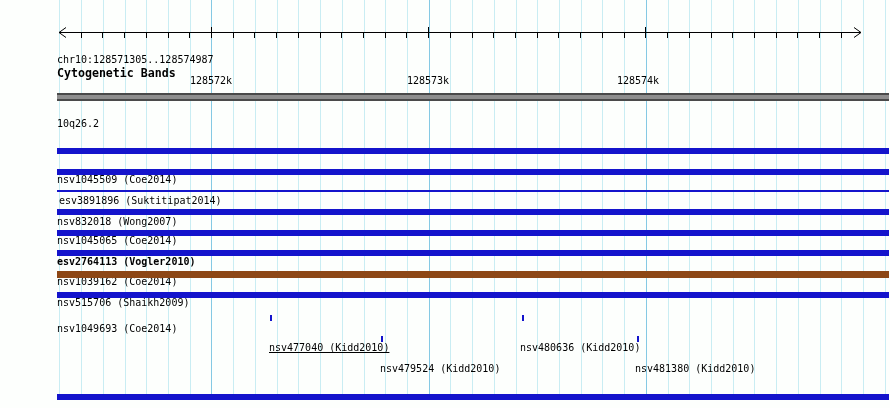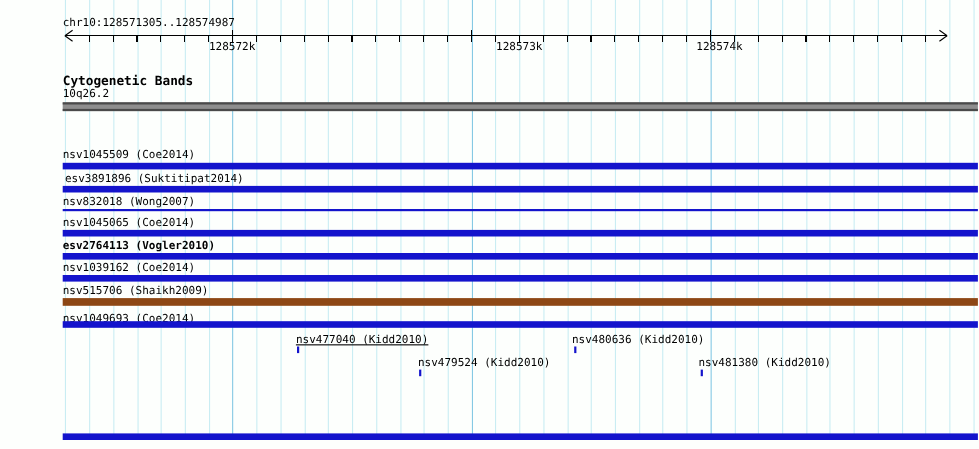--- a/index.html
+++ b/index.html
@@ -1,19 +1,19 @@
 <!DOCTYPE html>
 <html><head>
 <meta charset="utf-8">
 <style>
   html,body{margin:0;padding:0;background:#ffffff;}
   .stage{position:relative;width:890px;height:408px;background:#fdfffd;
          font-family:"DejaVu Sans Mono","Liberation Mono",monospace;overflow:hidden;}
   .gridline{position:absolute;top:0;width:1px;}
-  .lbl{position:absolute;font-size:10px;line-height:11px;color:#000;white-space:pre;}
+  .lbl{position:absolute;font-size:10px;line-height:11px;color:#000;white-space:pre;margin-top:38px;}
   .hdr{position:absolute;font-size:11.6px;line-height:13px;font-weight:bold;color:#000;white-space:pre;}
   .bar{position:absolute;}
   .cyto-band{position:absolute;box-sizing:border-box;}
   .ptick{position:absolute;}
   svg.ruler{position:absolute;left:0;top:0;}
 </style>
 </head>
 <body>
 
 <div class="stage">
@@ -97,22 +97,22 @@
       <line x1="732.7199999999999" y1="32" x2="732.7199999999999" y2="38" stroke="#000000" stroke-width="1" shape-rendering="crispEdges"></line>
       <line x1="754.4399999999999" y1="32" x2="754.4399999999999" y2="38" stroke="#000000" stroke-width="1" shape-rendering="crispEdges"></line>
       <line x1="776.16" y1="32" x2="776.16" y2="38" stroke="#000000" stroke-width="1" shape-rendering="crispEdges"></line>
       <line x1="797.88" y1="32" x2="797.88" y2="38" stroke="#000000" stroke-width="1" shape-rendering="crispEdges"></line>
       <line x1="819.5999999999999" y1="32" x2="819.5999999999999" y2="38" stroke="#000000" stroke-width="1" shape-rendering="crispEdges"></line>
       <line x1="841.3199999999999" y1="32" x2="841.3199999999999" y2="38" stroke="#000000" stroke-width="1" shape-rendering="crispEdges"></line>
     </svg>
   <div class="lbl" style="left: 57px; top: 16px;">chr10:128571305..128574987</div>
   <div>
       <div class="lbl" style="left: 190px; top: 37px;">128572k</div>
-      <div class="lbl" style="left: 407px; top: 37px; padding-left: 44px;">128573k</div>
-      <div class="lbl" style="left: 633px; top: 37px; text-align: center;">128574k</div>
+      <div class="lbl" style="left: 407px; top: 37px;">128573k</div>
+      <div class="lbl" style="left: 617px; top: 37px; text-align: center;">128574k</div>
     </div>
 
   <div class="hdr" style="left: 57px; top: 67px;">Cytogenetic Bands</div>
   <div class="lbl" style="left: 57px; top: 80px;">10q26.2</div>
   <div class="cyto-band" style="left: 57px; top: 93px; width: 832px; height: 8px; background: rgb(142, 142, 142); border-top: 2px solid rgb(74, 74, 74); border-bottom: 2px solid rgb(74, 74, 74);"></div>
 
   <div>
       <div class="lbl" style="left: 57px; top: 136px;">nsv1045509 (Coe2014)</div>
       <div class="bar" style="left: 57px; top: 148px; width: 832px; height: 6px; background: rgb(20, 20, 204);"></div>
       <div class="lbl" style="left: 59px; top: 157px;">esv3891896 (Suktitipat2014)</div>

